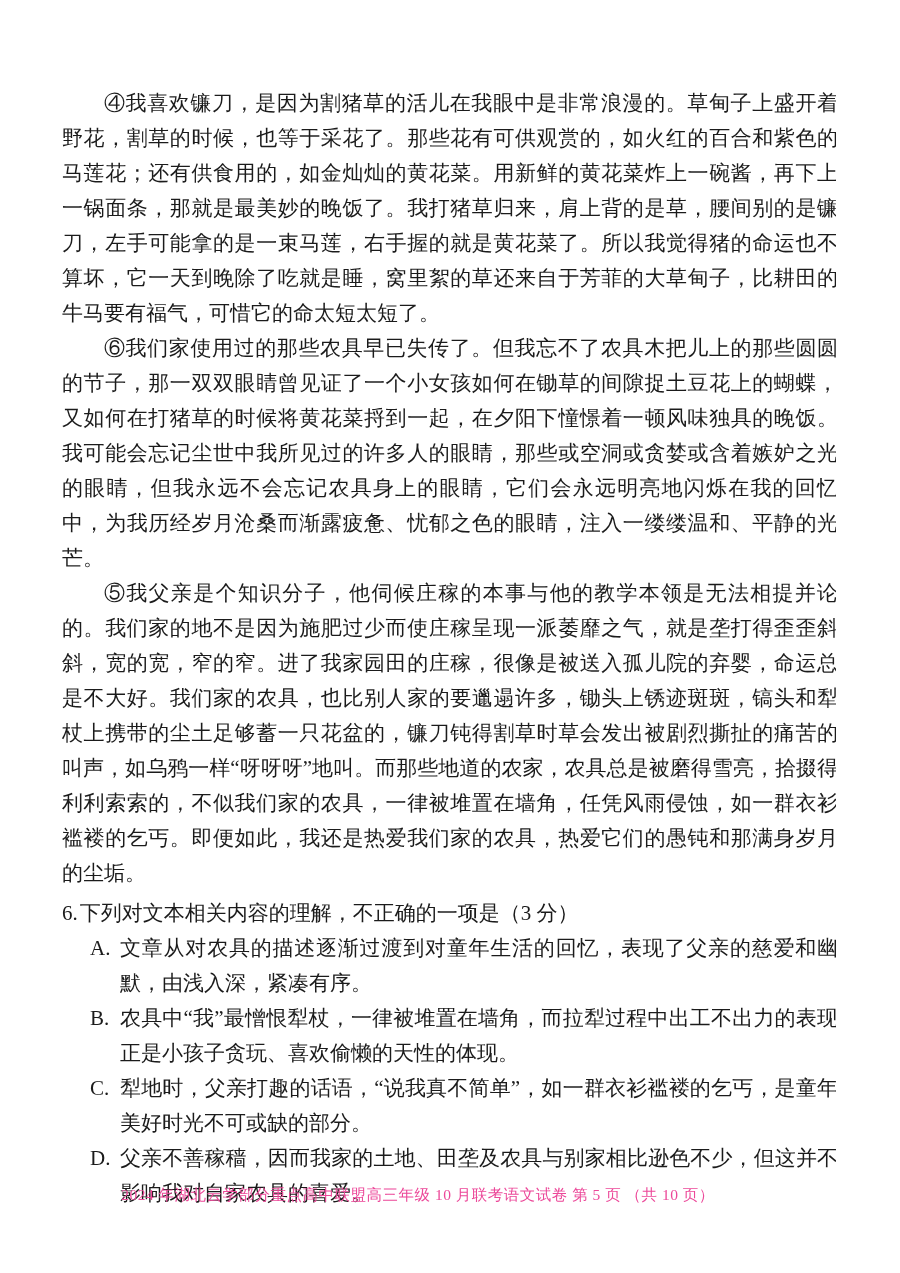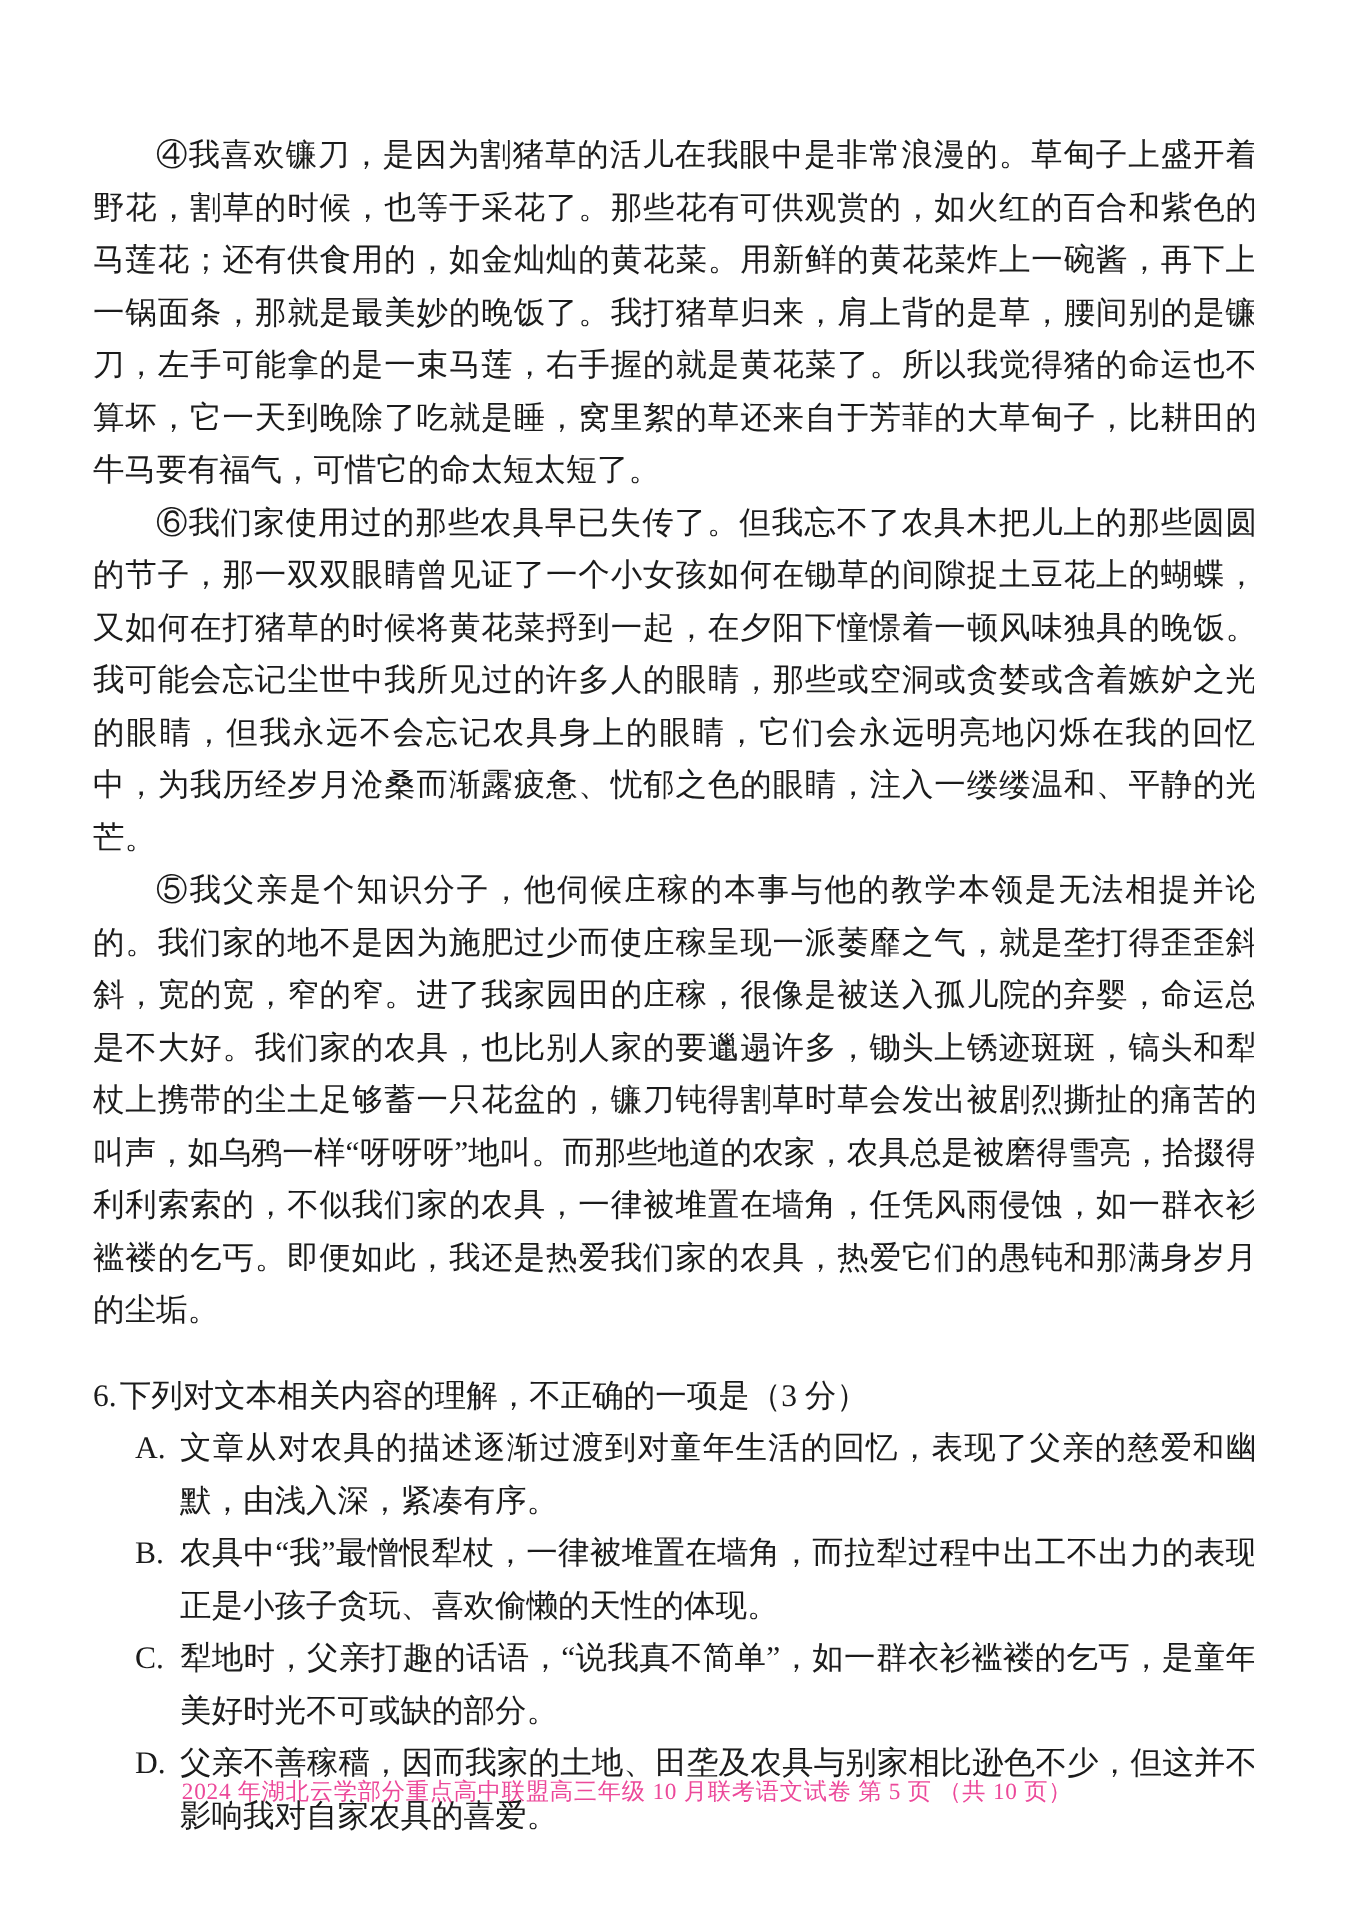--- a/index.html
+++ b/index.html
@@ -24,21 +24,21 @@
     font-size: 21px;
     line-height: 35px;
     text-align: justify;
     text-justify: inter-character;
   }
   .essay p {
     margin: 0;
     text-indent: 2em;
   }
   .question {
-    margin-top: 22px;
+    margin-top: 5px;
   }
   .question-stem {
     margin: 0;
     text-indent: 0;
   }
   .q-number {
     padding-right: 2px;
   }
   .options {
     margin: 0;

